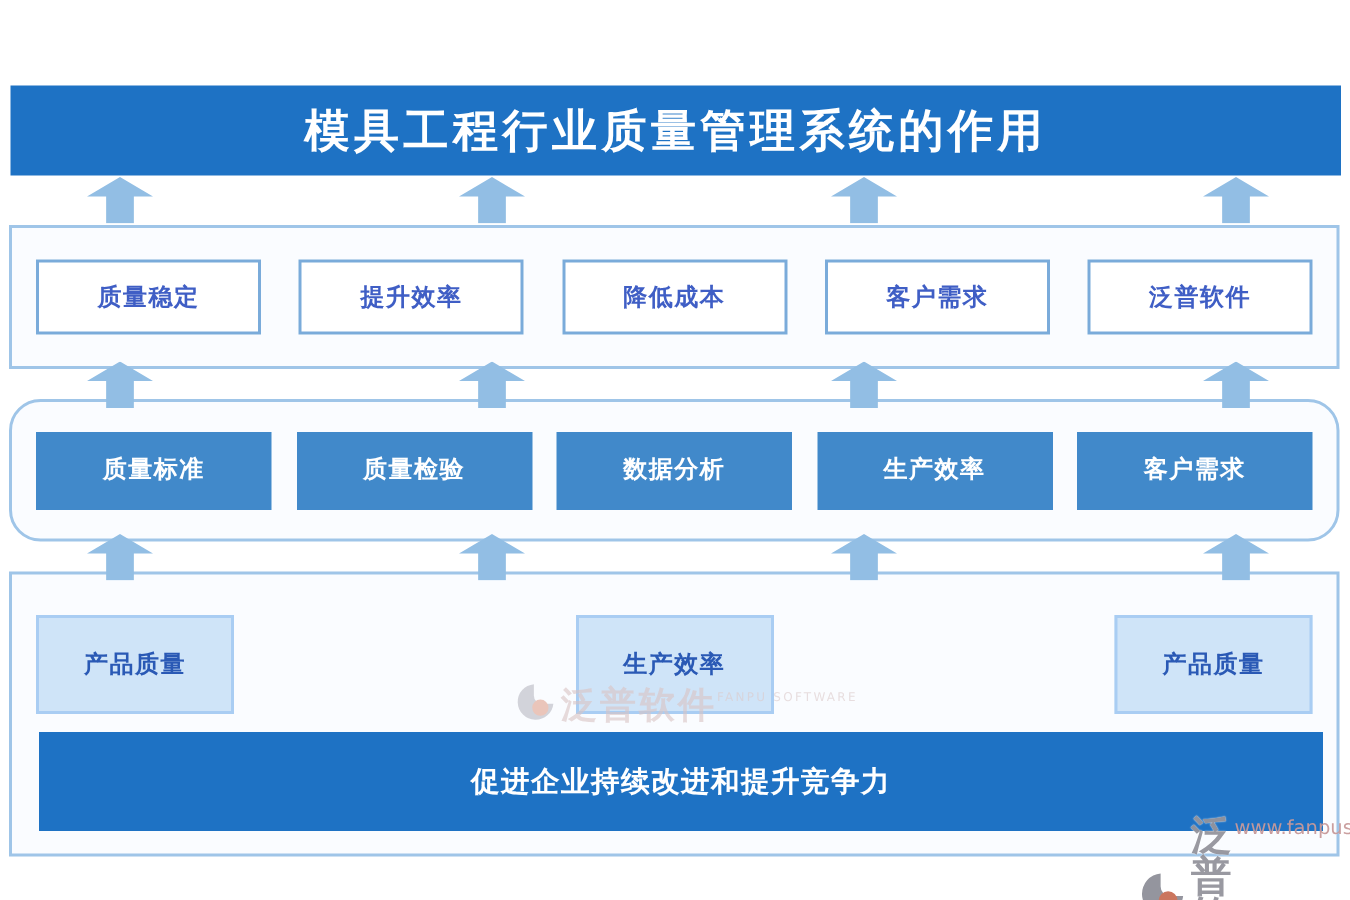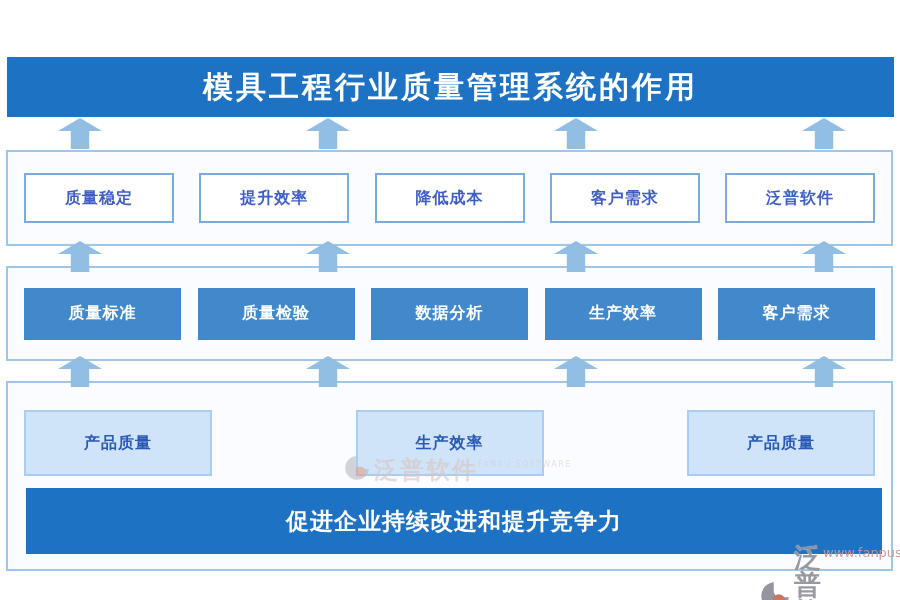--- a/index.html
+++ b/index.html
@@ -22,35 +22,35 @@
   .rowB .arrow{top:241px;}
   .rowC .arrow{top:356px;}
   .a1{left:58px;} .a2{left:306px;} .a3{left:554px;} .a4{left:802px;}
   
   .band{
     position:absolute;left:6px;width:887px;box-sizing:border-box;
     border:2px solid #9fc5e8;background:#fafcff;z-index:1;
     display:flex;align-items:center;justify-content:space-between;padding:0 16px;
   }
   .band1{top:150px;height:96px;}
-  .band2{top:266px;height:95px;}
+  .band2{top:266px;height:95px;border-radius:21px;}
   .band3{top:381px;height:190px;align-items:flex-start;padding-top:27px;position:absolute;}
   
   .bx{
     display:flex;align-items:center;justify-content:center;box-sizing:border-box;
     font-weight:bold;font-size:16px;letter-spacing:1px;text-align:center;
   }
   .bx-outline{width:150px;height:50px;background:#ffffff;border:2px solid #7aabda;color:#3f5ec5;}
   .bx-solid{width:157px;height:52px;background:#4189ca;color:#ffffff;}
-  .bx-light{width:188px;height:66px;background:#cfe4f8;border:2px solid #a9cdf3;color:#2a59b5;}
+  .bx-light{width:132px;height:66px;background:#cfe4f8;border:2px solid #a9cdf3;color:#2a59b5;}
   
   .footer-bar{
     position:absolute;left:18px;top:105px;width:856px;height:66px;
     background:#1e72c4;color:#ffffff;display:flex;align-items:center;justify-content:center;
-    font-size:23px;font-weight:bold;letter-spacing:1px;
+    font-size:19px;font-weight:bold;letter-spacing:1px;
   }
   
   .wm{position:absolute;display:flex;align-items:center;gap:4px;z-index:8;}
   .wm-center{left:344px;top:454px;opacity:.6;}
   .wm-br{left:760px;top:544px;opacity:.95;}
   .wm-txtcol{display:flex;flex-direction:row;line-height:1;}
   .wm-center .wm-name{font-size:24px;color:#d9c4c4;letter-spacing:2px;font-weight:bold;}
   .wm-center .wm-cap{font-size:8px;color:#dccaca;letter-spacing:1.5px;margin-top:3px;font-family:"DejaVu Sans",sans-serif;}
   .wm-br .wm-name{font-size:27px;color:#94949d;letter-spacing:2px;font-weight:bold;
     text-shadow:0 0 1px #ffffff;}

